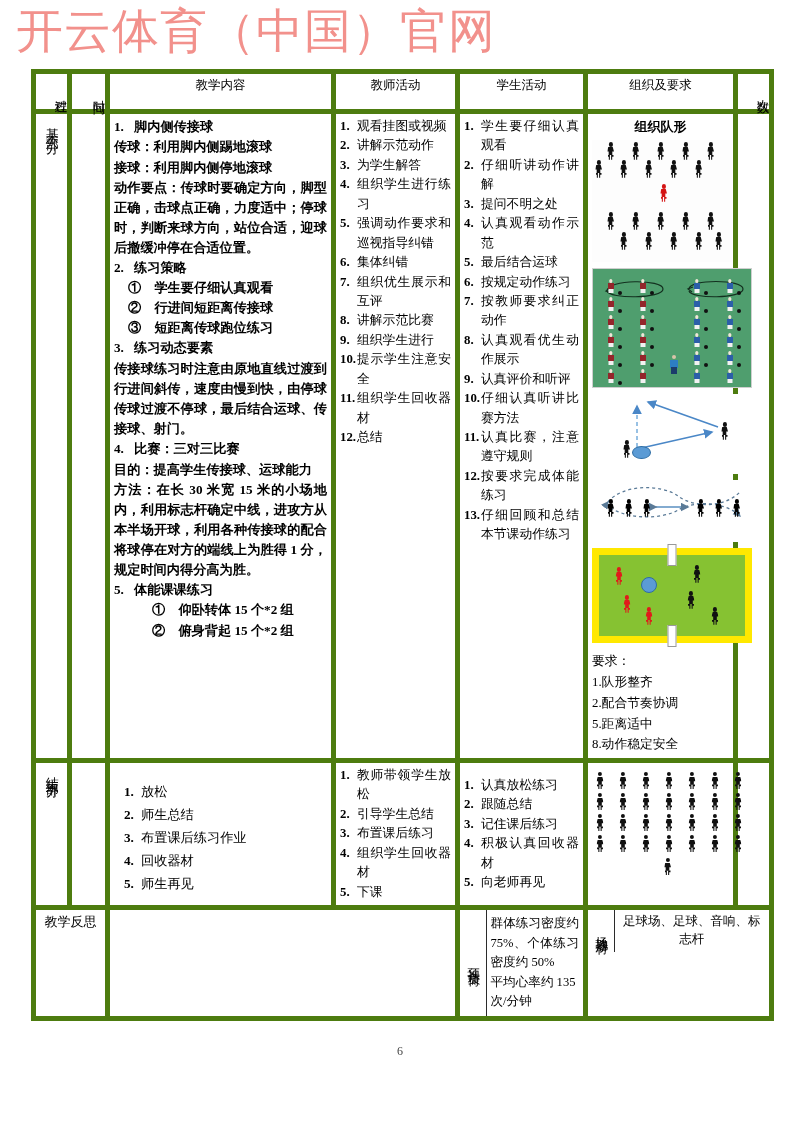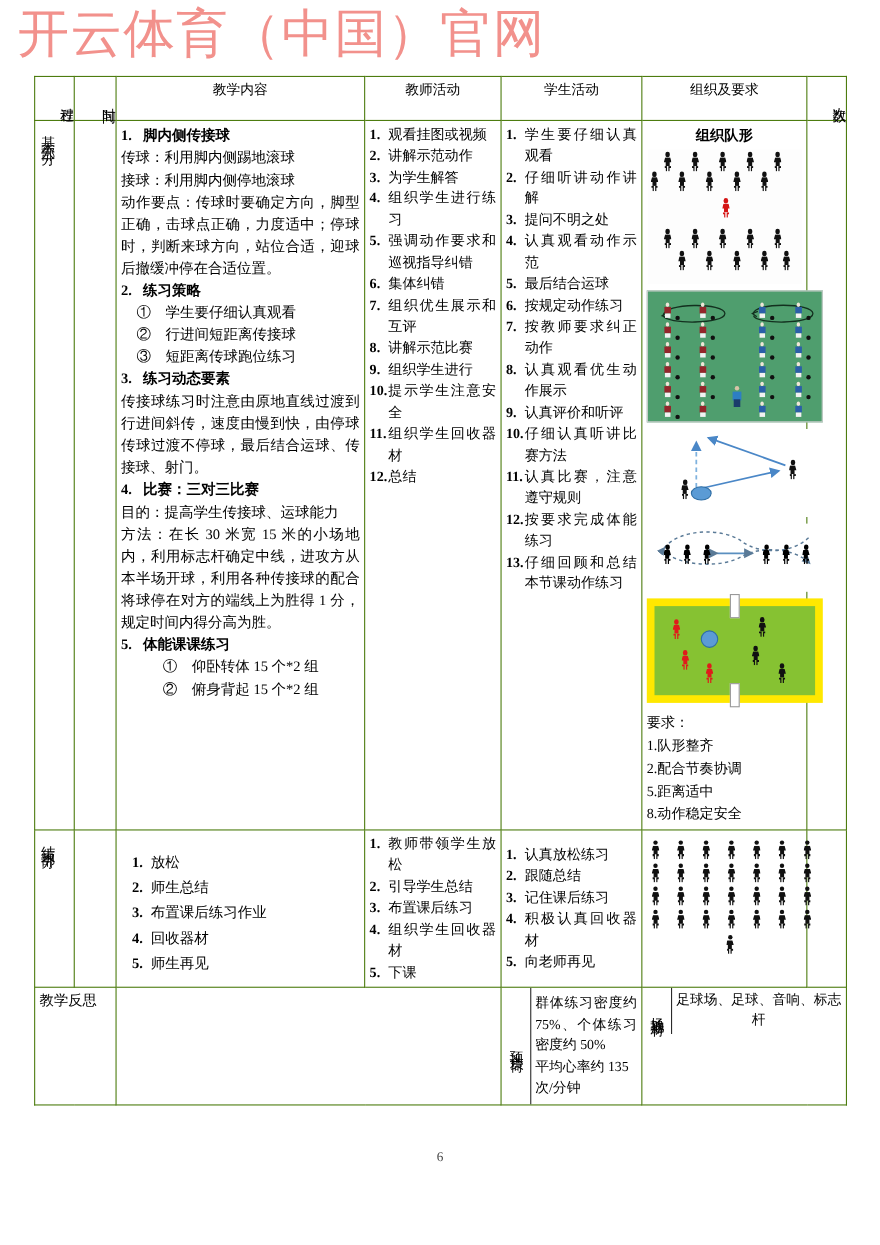--- a/index.html
+++ b/index.html
@@ -30,21 +30,21 @@
     left: 31px;
     top: 69px;
     width: 738px;
   }
   table.plan {
     border-collapse: collapse;
     width: 738px;
     table-layout: fixed;
   }
   table.plan td, table.plan th {
-    border: 1px solid #4d7c0f;
+    border: 5px solid #4d7c0f;
     vertical-align: top;
     padding: 3px 4px;
     font-size: 12.5px;
     line-height: 1.42;
     font-weight: normal;
   }
   .hd {
     text-align: center;
     vertical-align: middle;
     font-size: 13px;
@@ -52,36 +52,36 @@
     height: 40px;
   }
   .hd.vert {
     writing-mode: vertical-rl;
     text-orientation: upright;
     letter-spacing: 2px;
     line-height: 1.05;
     padding: 4px 0;
   }
   .vertcell {
-    text-align: left;
+    text-align: center;
     vertical-align: middle;
   }
   .vertcell span {
     writing-mode: vertical-rl;
     text-orientation: upright;
     letter-spacing: 5px;
     line-height: 1.1;
     display: inline-block;
     font-size: 13px;
   }
   .vertcell.tight span { letter-spacing: 3px; }
 
   
   .content-cell { padding: 6px 7px 8px 7px; }
-  .c-line { font-size: 13.2px; line-height: 1.52; }
+  .c-line { font-size: 13.2px; line-height: 1.52; font-weight: bold; }
   .c-line.indent1 { padding-left: 14px; }
   .c-line.indent2 { padding-left: 38px; }
   .c-head { font-weight: bold; font-size: 13.2px; line-height: 1.55; }
   .c-head .num { display: inline-block; width: 20px; }
 
   
   .numlist { font-size: 12.8px; line-height: 1.52; }
   .numlist .li { display: flex; }
   .numlist .li .n { flex: 0 0 auto; min-width: 17px; font-weight: bold; }
   .numlist .li .t { flex: 1 1 auto; text-align: justify; text-justify: inter-ideograph; }

